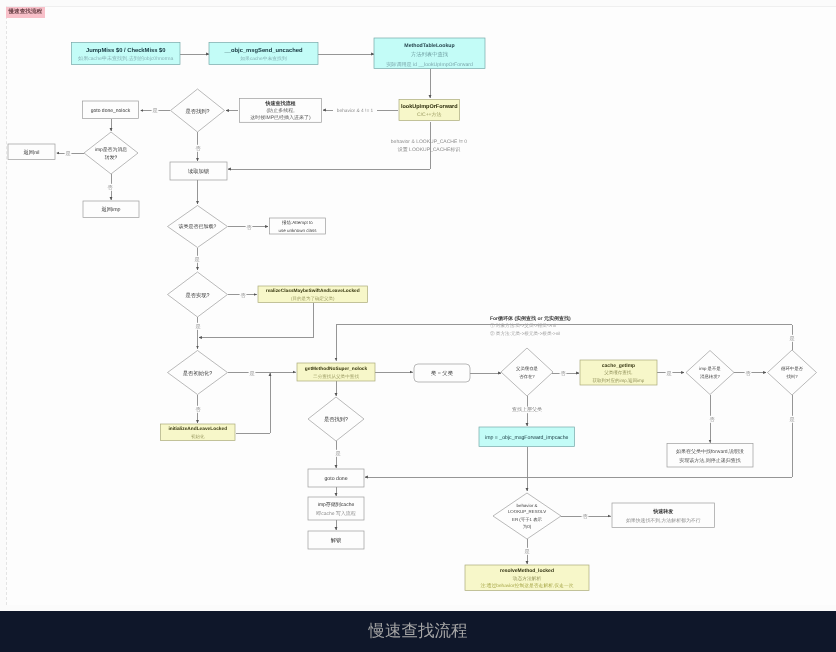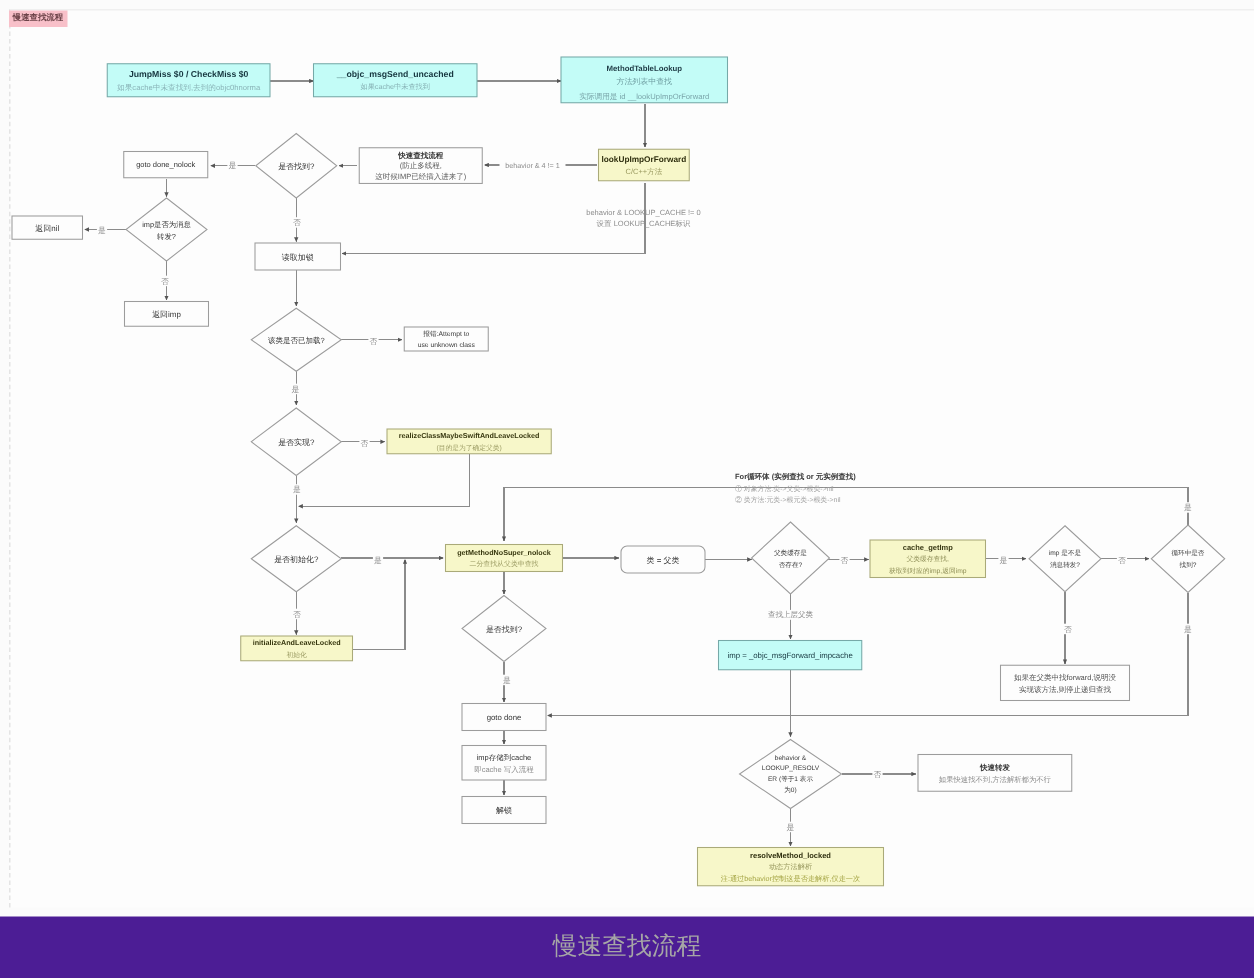--- a/index.html
+++ b/index.html
@@ -2,21 +2,21 @@
 <html><head>
 <meta charset="utf-8">
 <style>
   html,body{margin:0;padding:0;background:#ffffff;}
   body{
     width:836px;height:652px;overflow:hidden;
     font-family:"Liberation Sans",sans-serif;
     -webkit-font-smoothing:antialiased;
     text-rendering:geometricPrecision;
   }
-  #root{position:relative;width:836px;height:652px;background:#4c1d95;filter:opacity(100%);}
+  #root{position:relative;width:836px;height:652px;background:#0f172a;filter:opacity(100%);}
   #board{position:absolute;left:0;top:0;width:836px;height:611px;background:#fbfbfb;}
   #sheet{position:absolute;left:6px;top:6px;width:830px;height:598px;background:#fdfdfd;border-left:1px dashed #e4e4e4;border-top:1px solid #efefef;}
   .corner{
     position:absolute;left:6px;top:7px;
     background:#f8c0c9;color:#6b4248;
     font-size:5.6px;line-height:11px;height:11px;padding:0 2.5px;
     font-weight:700;white-space:nowrap;letter-spacing:0;
   }
   .caption{
     position:absolute;left:0;top:620px;width:836px;text-align:center;

